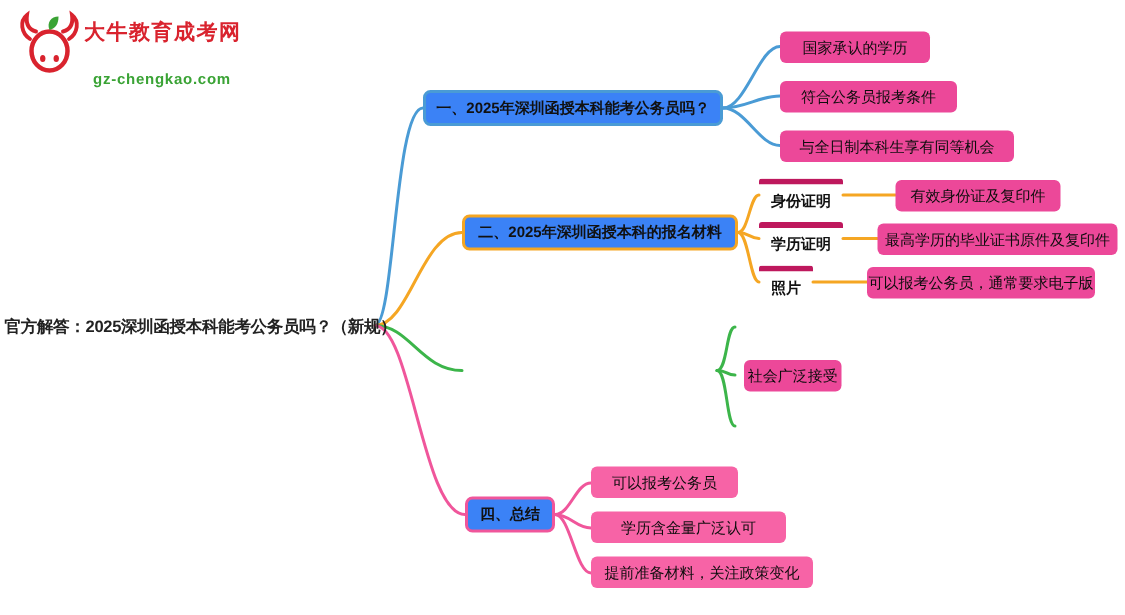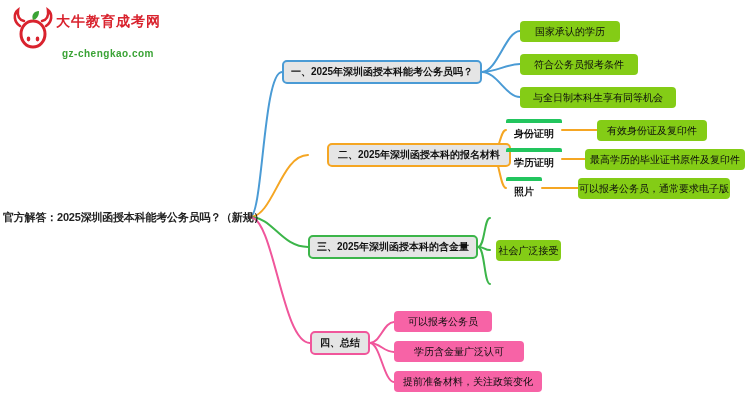--- a/index.html
+++ b/index.html
@@ -3,29 +3,29 @@
 <meta charset="utf-8">
 <style>
   html,body{margin:0;padding:0;background:#fff;}
   .canvas{
     position:relative;width:750px;height:410px;background:#ffffff;overflow:hidden;
     font-family:"Liberation Sans","DejaVu Sans",sans-serif;color:#1a1a1a;
   }
   svg.lines{position:absolute;left:0;top:0;width:750px;height:410px;pointer-events:none;}
   .node{position:absolute;box-sizing:border-box;display:flex;align-items:center;justify-content:center;white-space:nowrap;}
   .root-label{font-size:11px;font-weight:bold;color:#222;letter-spacing:-0.2px;}
-  .branch{background:#e5e5e5;border:2px solid;border-radius:5px;font-weight:bold;font-size:10px;height:24px;padding:0 4px;color:#111;}
+  .branch{background:#3b82f6;border:2px solid;border-radius:5px;font-weight:bold;font-size:10px;height:24px;padding:0 4px;color:#111;}
   .b1{border-color:#4a9bd5;}
   .b2{border-color:#f5a623;}
   .b3{border-color:#3cb54a;}
   .b4{border-color:#f0569b;}
   .leaf{border-radius:4px;height:21px;font-size:10px;padding:0 4px;color:#0d0d0d;}
-  .leaf.green{background:#84cc16;}
+  .leaf.green{background:#ec4899;}
   .leaf.pink{background:#f763a6;}
-  .bar-node{border-top:4px solid #22c55e;border-radius:2px 2px 0 0;height:22px;font-size:10px;font-weight:bold;padding:0 3px;align-items:flex-end;color:#111;}
+  .bar-node{border-top:4px solid #be185d;border-radius:2px 2px 0 0;height:22px;font-size:10px;font-weight:bold;padding:0 3px;align-items:flex-end;color:#111;}
   .logo-title{position:absolute;left:56px;top:13px;font-size:14px;font-weight:bold;color:#d9232e;letter-spacing:1px;}
   .logo-sub{position:absolute;left:62px;top:33px;font-size:10px;font-weight:bold;color:#3aa335;letter-spacing:0.5px;margin-top:15px;}
 </style>
 </head>
 <body>
 
 <div class="canvas">
 
   <svg class="lines" viewBox="0 0 750 410">
     <g fill="none" stroke-width="2" stroke-linecap="round">
@@ -68,29 +68,28 @@
     <div class="logo-sub">gz-chengkao.com</div>
   </div>
 
   <div class="node root-label" style="left:3px;top:210px;">官方解答：2025深圳函授本科能考公务员吗？（新规）</div>
 
   <div class="node branch b1" style="left:282px;top:60px;width:200px;">一、2025年深圳函授本科能考公务员吗？</div>
   <div class="node leaf green" style="left:520px;top:21px;width:100px;">国家承认的学历</div>
   <div class="node leaf green" style="left:520px;top:54px;width:118px;">符合公务员报考条件</div>
   <div class="node leaf green" style="left:520px;top:87px;width:156px;">与全日制本科生享有同等机会</div>
 
-  <div class="node branch b2" style="left:308px;top:143px;width:184px;margin-left:19px;">二、2025年深圳函授本科的报名材料</div>
+  <div class="node branch b2" style="left:308px;top:143px;width:184px;">二、2025年深圳函授本科的报名材料</div>
   <div class="node bar-node" style="left:506px;top:119px;width:56px;">身份证明</div>
   <div class="node leaf green" style="left:597px;top:120px;width:110px;">有效身份证及复印件</div>
   <div class="node bar-node" style="left:506px;top:148px;width:56px;">学历证明</div>
   <div class="node leaf green" style="left:585px;top:149px;width:160px;text-align:center;">最高学历的毕业证书原件及复印件</div>
   <div class="node bar-node" style="left:506px;top:177px;width:36px;">照片</div>
   <div class="node leaf green" style="left:578px;top:178px;width:152px;">可以报考公务员，通常要求电子版</div>
 
-  <div class="node branch b3" style="left:308px;top:235px;width:170px;">三、2025年深圳函授本科的含金量</div>
   <div class="node leaf green" style="left:496px;top:240px;width:65px;">社会广泛接受</div>
 
   <div class="node leaf pink" style="left:394px;top:311px;width:98px;">可以报考公务员</div>
   <div class="node branch b4" style="left:310px;top:331px;width:60px;">四、总结</div>
   <div class="node leaf pink" style="left:394px;top:341px;width:130px;">学历含金量广泛认可</div>
   <div class="node leaf pink" style="left:394px;top:371px;width:148px;">提前准备材料，关注政策变化</div>
 
 </div>
 
 </body></html>

